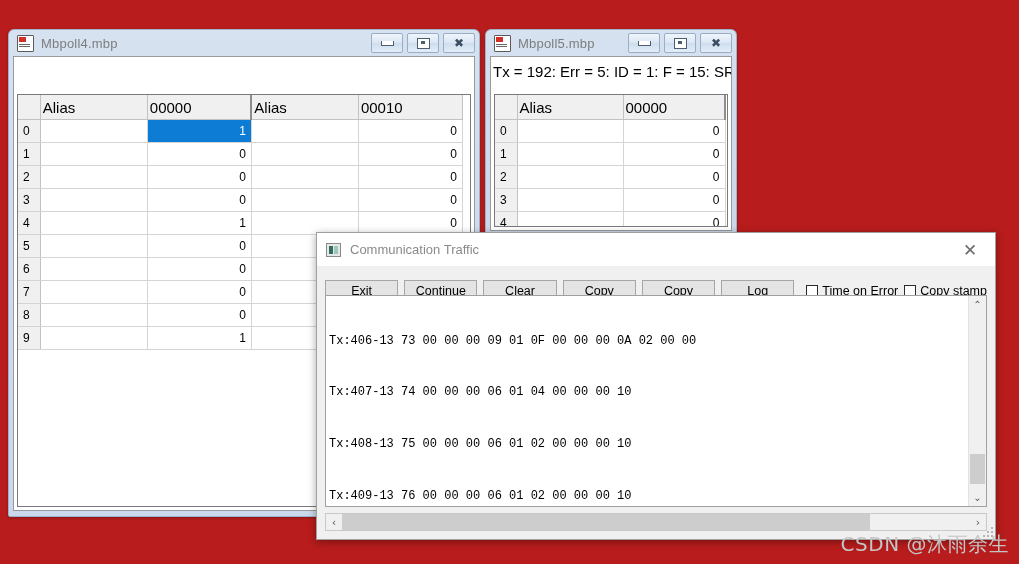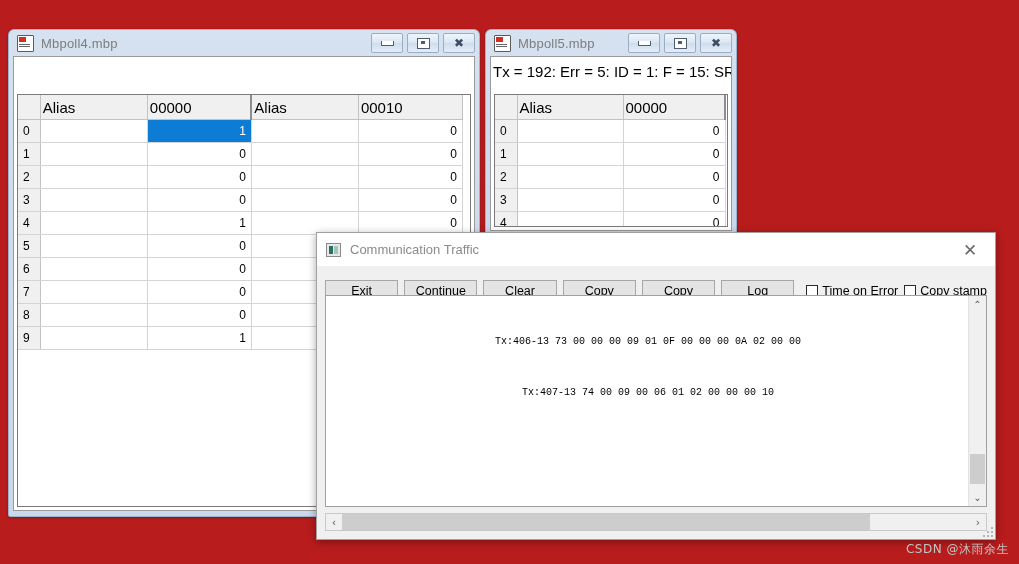--- a/index.html
+++ b/index.html
@@ -127,21 +127,21 @@
   .cb .box{
     width:12px;height:12px;border:1px solid #2b2b2b;background:#fff;margin-right:4px;box-sizing:border-box;
   }
   .log-area{
     position:absolute;left:8px;right:8px;top:62px;bottom:32px;
     background:#fff;border:1px solid #a0a0a0;box-sizing:border-box;overflow:hidden;
   }
   .log-lines{
     position:absolute;left:3px;top:2px;right:19px;bottom:1px;overflow:hidden;
     font-family:"Liberation Mono","DejaVu Sans Mono",monospace;
-    font-size:10px;line-height:17.3px;color:#000;white-space:pre;text-align:center;
+    font-size:12px;line-height:17.3px;color:#000;white-space:pre;
   }
   .vscroll{
     position:absolute;right:0;top:0;bottom:0;width:17px;background:#f0f0f0;
     border-left:1px solid #e2e2e2;
   }
   .vs-arrow{
     height:17px;display:flex;align-items:center;justify-content:center;
     font-size:10px;color:#5a5a5a;font-family:"DejaVu Sans",sans-serif;cursor:default;
   }
   .vs-arrow.down{position:absolute;bottom:0;left:0;right:0;}
@@ -159,21 +159,21 @@
   }
   .hs-track{flex:1 1 auto;height:16px;position:relative;}
   .hs-thumb{position:absolute;left:0;top:0;height:16px;width:84%;background:#cdcdcd;cursor:default;}
   .resize-grip{
     position:absolute;right:2px;bottom:2px;width:11px;height:11px;cursor:default;
   }
   .resize-grip i{position:absolute;width:2px;height:2px;background:#b4b4b4;display:block;}
 
   .watermark{
     position:absolute;right:10px;bottom:6px;
-    font-size:12px;color:#c4c4c4;
+    font-size:20px;color:#c4c4c4;
     font-family:"DejaVu Sans",sans-serif;
     letter-spacing:.5px;pointer-events:none;
   }
 </style>
 </head>
 <body>
 
 <div class="desktop">
 
   <div class="mdi" style="left:8px;top:29px;width:472px;height:488px;">
@@ -373,21 +373,23 @@
       </label>
       <label class="cb">
         <span class="box"></span>
         <span>Copy stamp</span>
       </label>
     </div>
 
     <div class="log-area">
       <div class="log-lines">
         <div>Tx:406-13 73 00 00 00 09 01 0F 00 00 00 0A 02 00 00</div>
-        <div>Tx:407-13 74 00 09 00 06 01 02 00 00 00 10</div>
+        <div>Tx:407-13 74 00 00 00 06 01 04 00 00 00 10</div>
+        <div>Tx:408-13 75 00 00 00 06 01 02 00 00 00 10</div>
+        <div>Tx:409-13 76 00 00 00 06 01 02 00 00 00 10</div>
         
         
         
         
         
         
         
         
         
       </div>

